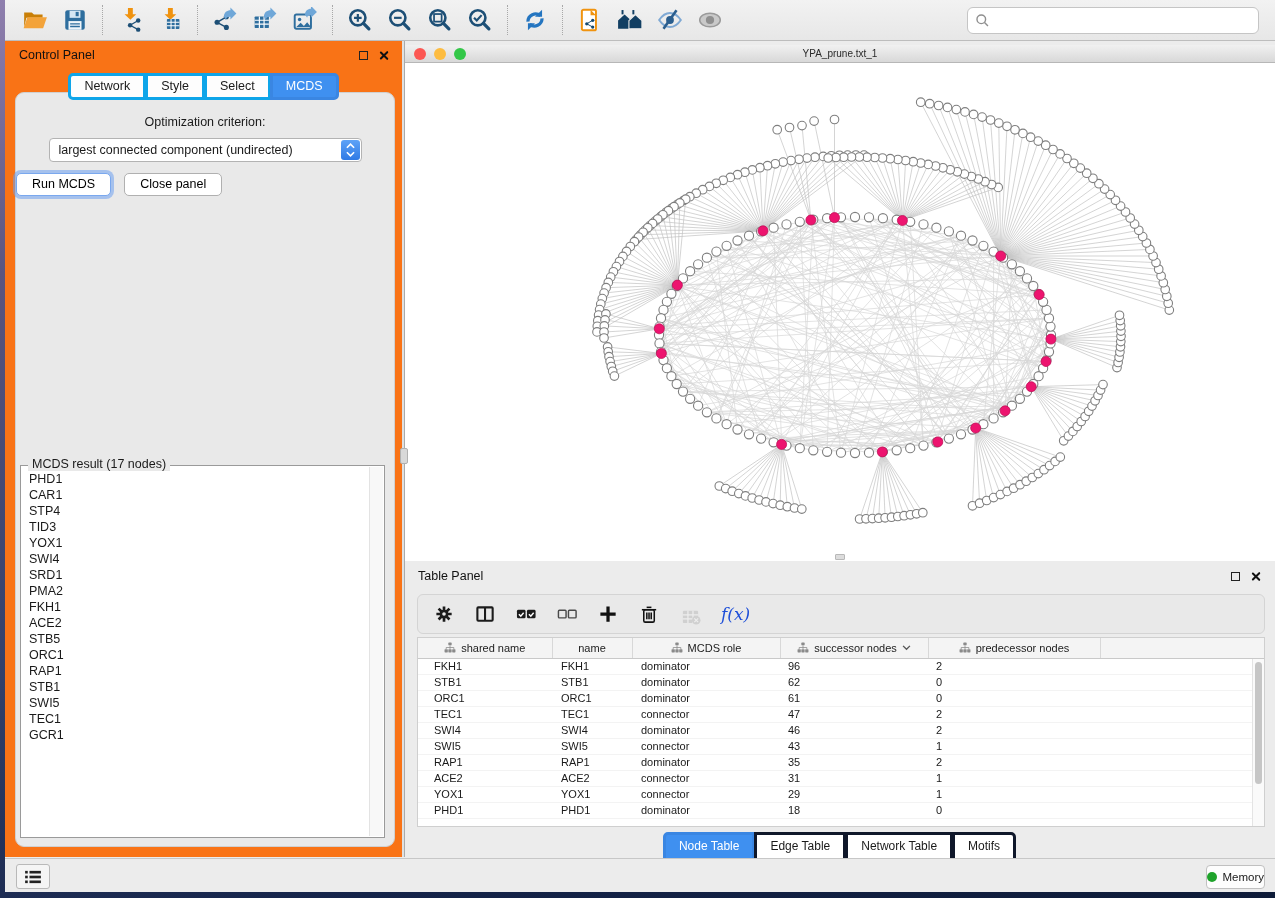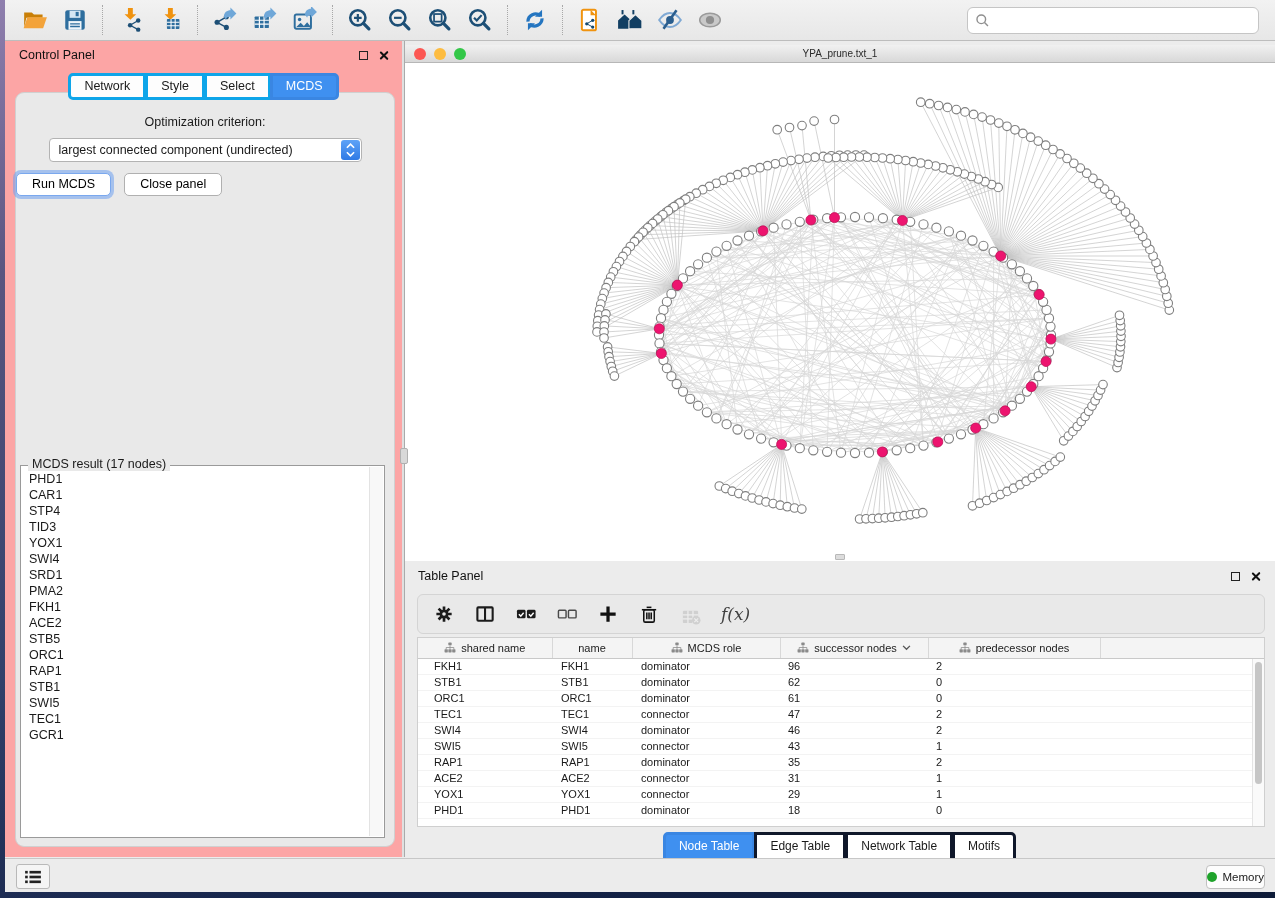--- a/index.html
+++ b/index.html
@@ -22,21 +22,21 @@
 
   
   .panel-title { font-size:12.5px; color:#111; }
   .win-ctrl { display:flex; align-items:center; gap:10px; }
   .float-ic { width:9px; height:9px; border:1.5px solid #222; display:inline-block; }
   .close-ic { position:relative; width:11px; height:11px; display:inline-block; }
   .close-ic::before,.close-ic::after { content:""; position:absolute; left:5px; top:0; width:2.4px; height:11px; background:#111; border-radius:1px; }
   .close-ic::before { transform:rotate(45deg); } .close-ic::after { transform:rotate(-45deg); }
 
   
-  .control-panel { position:absolute; left:0; top:41px; width:398px; bottom:35px; background:#fca5a5; }
+  .control-panel { position:absolute; left:0; top:41px; width:398px; bottom:35px; background:#f97316; }
   .cp-head { height:28px; display:flex; align-items:center; padding:0 14px; justify-content:space-between; }
   .cp-tabs { position:absolute; left:0; right:0; top:32px; display:flex; justify-content:center; z-index:2; }
   .cp-tab { font-size:12.5px; padding:3px 13px 4px; background:#fdfdfd; border:3px solid #0ea5e9; margin-left:-1px; cursor:default; }
   .cp-tab:first-child { border-radius:5px 0 0 5px; }
   .cp-tab:last-child { border-radius:0 5px 5px 0; }
   .cp-tab.active { background:#3f90f0; border-color:#3a86e2; color:#fff; }
   .cp-content { position:absolute; left:10px; right:8px; top:51px; bottom:10px;
                 background:#e9e9e9; border:1px solid #d0d0d0; border-radius:9px; }
   .opt-label { text-align:center; margin-top:22px; font-size:12.5px; }
   .dropdown { margin:9px auto 0; width:313px; height:24px; background:#fff; border:1px solid #b3b3b3;
@@ -71,21 +71,21 @@
   .h-grip { position:absolute; left:50%; bottom:1px; width:10px; height:6px; background:#dcdcdc; border:1px solid #b8b8b8; border-radius:1px; transform:translateX(-50%); }
 
   
   .table-panel { position:absolute; left:0; right:0; top:520px; bottom:0; background:#ececec; }
   .tp-head { height:22px; display:flex; align-items:center; justify-content:space-between; padding:8px 14px 0 13px; }
   .tp-toolbar { margin:11px 10px 0 12px; height:40px; background:#e9e9e9; border:1px solid #d4d4d4; border-radius:6px;
                 display:flex; align-items:center; gap:20px; padding:0 16px; }
   .tp-tool { display:flex; align-items:center; }
   .tp-tool svg { width:21px; height:21px; }
   .tp-tool.dim { opacity:.42; }
-  .fx-label { font-family:"DejaVu Serif",serif; font-style:italic; font-size:17px; color:#404040; }
+  .fx-label { font-family:"DejaVu Serif",serif; font-style:italic; font-size:17px; color:#1d4ed8; }
   .tbl-wrap { margin:3px 10px 0 12px; height:190px; background:#fff; border:1px solid #cfcfcf; position:relative; overflow:hidden; }
   table { border-collapse:collapse; table-layout:fixed; width:100%; font-size:11px; }
   th { height:20px; background:#f4f4f4; border-right:1px solid #d8d8d8; border-bottom:1px solid #c9c9c9;
        font-weight:normal; font-size:11px; color:#222; }
   th .th-inner { display:flex; align-items:center; justify-content:center; gap:5px; padding:0 4px; }
   th.filler,td.fill { border-right:none; }
   td { height:16px; padding:0 8px; white-space:nowrap; overflow:hidden; border-bottom:1px solid #f3f3f3; }
   td.c0 { padding-left:16px; } td.c1,td.c2 { padding-left:9px; }
   td.num { text-align:left; padding-right:12px; }
   .tbl-scroll { position:absolute; right:0; top:21px; bottom:0; width:12px; background:#fafafa; border-left:1px solid #e4e4e4; }

